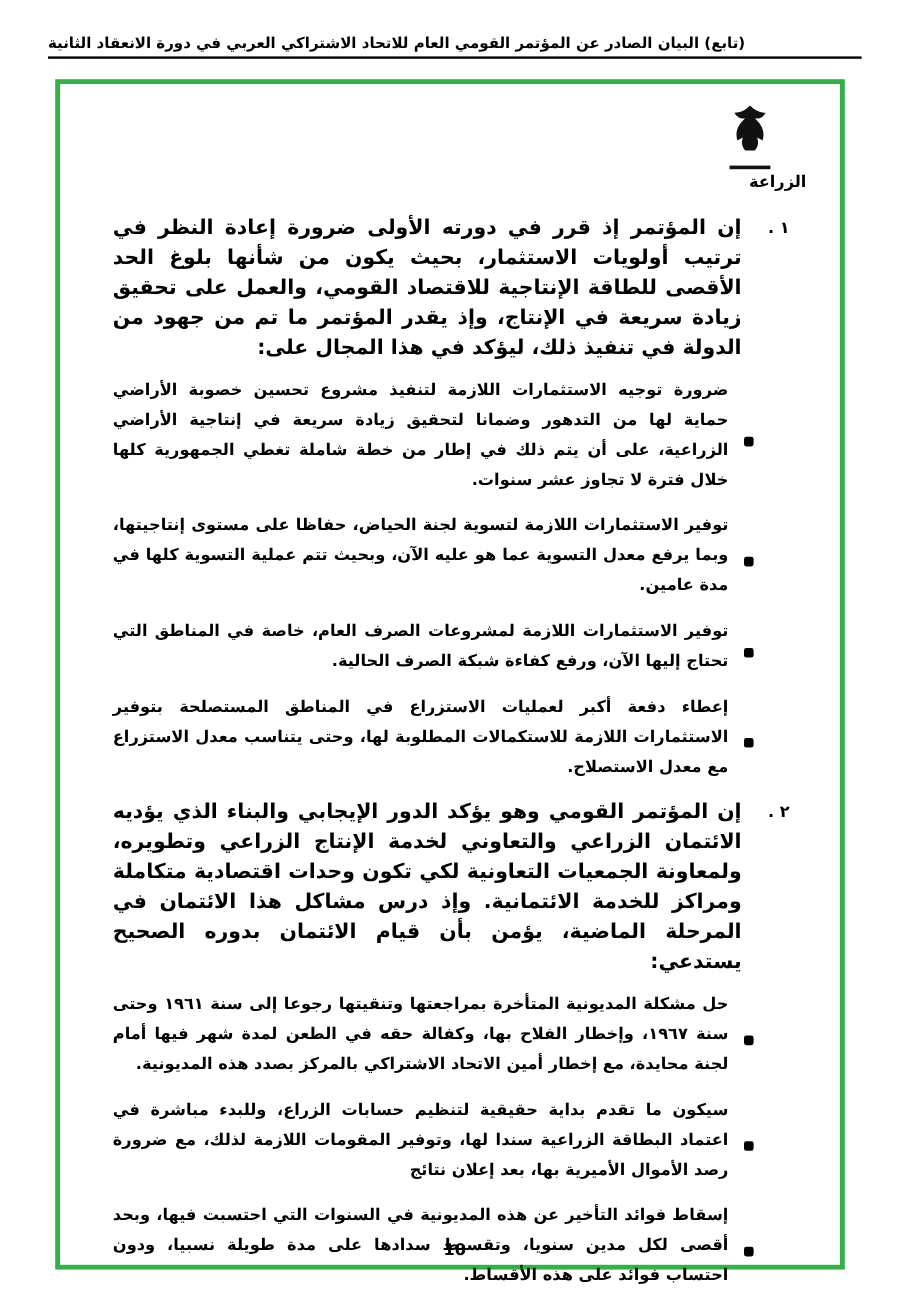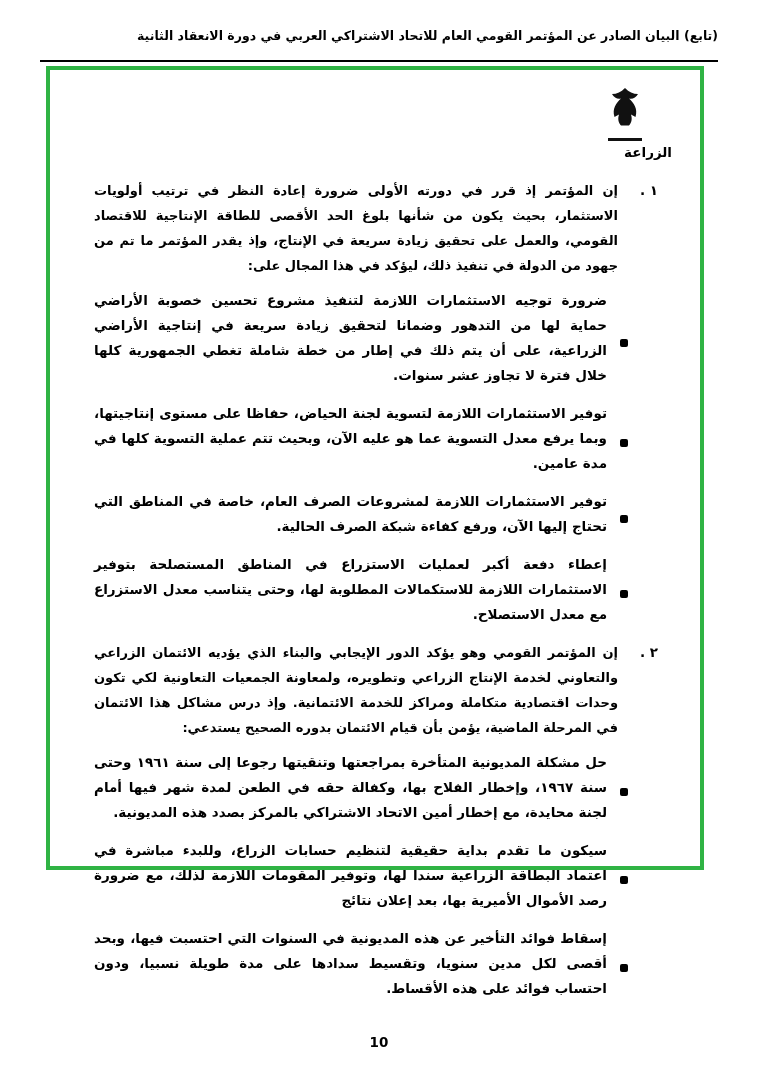--- a/index.html
+++ b/index.html
@@ -17,32 +17,32 @@
     background: #ffffff;
     font-family: "DejaVu Sans", sans-serif;
     direction: rtl;
     color: #000;
   }
   .doc-header {
     position: absolute;
     top: 28px;
     right: 40px;
     left: 40px;
-    text-align: right;
+    text-align: left;
     font-weight: 700;
     font-size: 12.5px;
-    padding-bottom: 17px;
+    padding-bottom: 4px;
     border-bottom: 2px solid #000;
   }
   .green-frame {
     position: absolute;
     top: 66px;
     left: 46px;
     width: 658px;
-    height: 804px;
+    height: 992px;
     border: 4px solid #f97316;
     box-sizing: border-box;
     background: #ffffff;
   }
   .emblem-wrap {
     position: absolute;
     top: 16px;
     right: 52px;
     width: 46px;
     text-align: center;
@@ -72,21 +72,21 @@
   }
   .num-label {
     flex: 0 0 40px;
     font-weight: 700;
     font-size: 13.5px;
     line-height: 25px;
   }
   .num-text {
     flex: 1;
     font-weight: 700;
-    font-size: 13px;
+    font-size: 17px;
     line-height: 25px;
     text-align: justify;
   }
   .bullet-item {
     display: flex;
     margin: 0 30px 13px 0;
     align-items: center;
   }
   .bullet-marker {
     flex: 0 0 8px;

